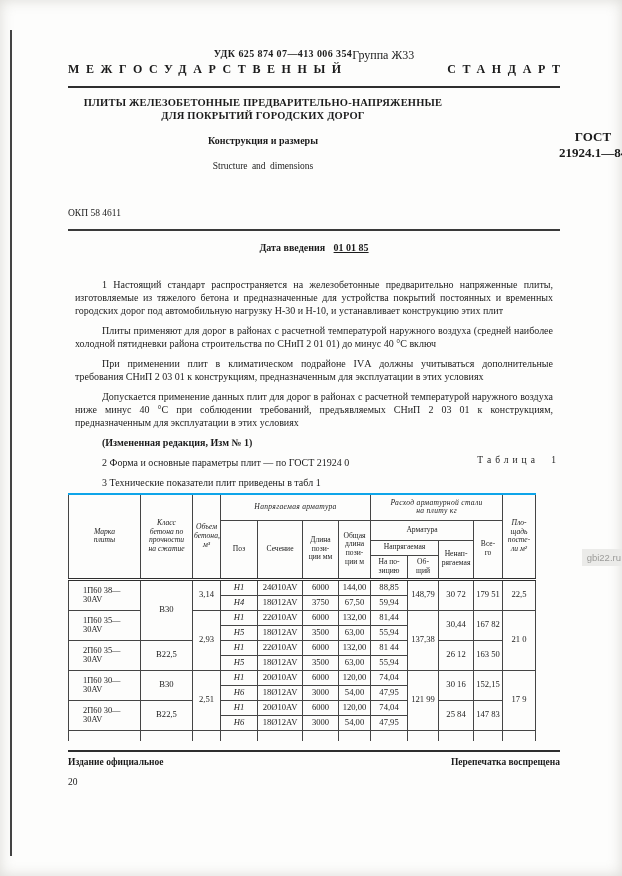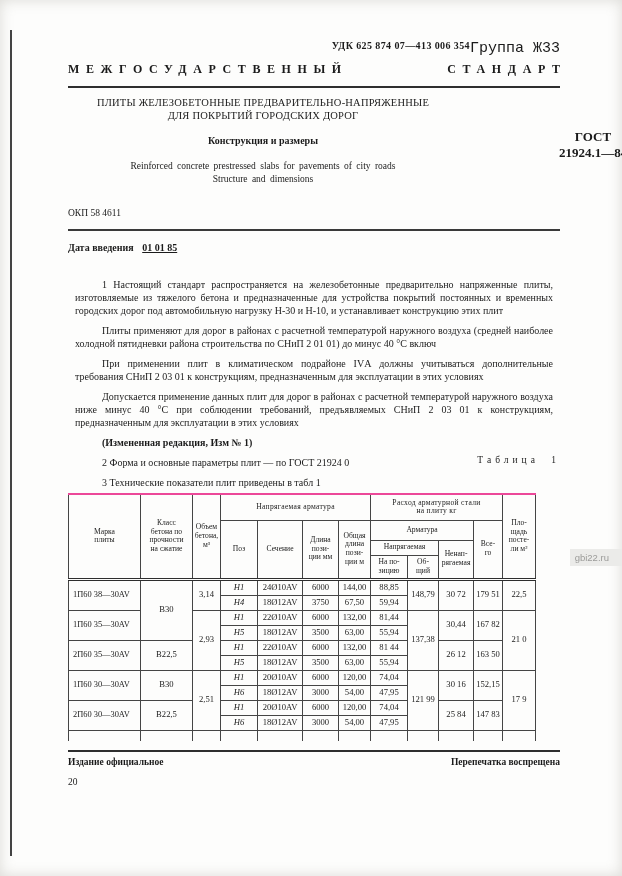--- a/index.html
+++ b/index.html
@@ -6,70 +6,70 @@
   .page{
     position:relative;width:622px;height:876px;margin:0 auto;
     background:#fdfdfc;overflow:hidden;
     font-family:"Liberation Serif","DejaVu Serif",serif;
     color:#1b1b1b;
     box-shadow:inset 0 0 14px rgba(120,115,105,.25);
   }
   .scanline{position:absolute;left:10px;top:30px;width:2px;height:826px;background:#222;opacity:.85;}
   .content{position:absolute;left:68px;top:0;width:492px;}
 
-  .udk-row{position:absolute;top:40px;left:0;width:100%;display:flex;justify-content:flex-end;font-size:10px;}
+  .udk-row{position:absolute;top:48px;left:0;width:100%;display:flex;justify-content:center;font-size:10px;}
   .udk{font-weight:bold;letter-spacing:.4px;}
-  .grp{font-size:15px;font-family:Liberation Mono, monospace;}
+  .grp{font-size:12px;}
 
   .std-name{position:absolute;top:62px;left:0;width:100%;display:flex;justify-content:space-between;
     font-weight:bold;font-size:12px;}
   .std-name span{letter-spacing:.55em;white-space:nowrap;}
   .std-name span:last-child{margin-right:-.55em;}
 
   .rule1{position:absolute;top:86px;left:0;width:100%;height:2px;background:#2e2e2e;}
   .rule2{position:absolute;top:229px;left:0;width:100%;height:2px;background:#3a3a3a;}
   .rule3{position:absolute;top:750px;left:0;width:100%;height:2px;background:#2e2e2e;}
 
   .left-col{position:absolute;top:96px;left:0;width:390px;text-align:center;}
-  .title{font-weight:normal;font-size:10.5px;line-height:13px;letter-spacing:.2px;}
+  .title{font-weight:bold;font-size:10.5px;line-height:13px;letter-spacing:.2px;}
   .subtitle{font-weight:bold;font-size:10px;margin-top:13px;font-family:Liberation Serif, serif;}
   .title-en{font-size:9.5px;line-height:13px;margin-top:14px;word-spacing:2px;}
 
   .gost{position:absolute;top:129px;left:480px;width:90px;text-align:center;
     font-weight:bold;font-size:13px;line-height:16px;}
 
   .okp{position:absolute;top:208px;left:0;font-size:9.5px;}
 
-  .date-row{position:absolute;top:242px;left:0;width:100%;text-align:left;font-size:10px;font-weight:bold;}
+  .date-row{position:absolute;top:242px;left:0;width:100%;text-align:center;font-size:10px;font-weight:bold;}
   .date-val{text-decoration:underline;margin-left:6px;}
 
   .paras{position:absolute;top:271px;left:0;width:100%;}
   .paras p{margin:7px;font-size:10px;line-height:13px;text-align:justify;text-indent:27px;}
   .paras p.b{font-weight:bold;text-align:left;}
 
   .tcap{position:absolute;top:455px;left:0;width:100%;text-align:right;
     font-size:9.5px;letter-spacing:4px;word-spacing:6px;}
 
   table.gt{position:absolute;top:493px;left:0;border-collapse:collapse;table-layout:fixed;width:467px;}
   .gt th,.gt td{border:1px solid #454545;padding:0 1px;vertical-align:middle;text-align:center;overflow:hidden;}
   .gt th{font-weight:normal;font-size:7.6px;line-height:8.6px;white-space:pre-line;}
   .gt td{font-size:8.6px;line-height:9.5px;height:14px;}
-  .gt thead tr.ra th{border-top:2px solid #ec4899;}
+  .gt thead tr.ra th{border-top:2px solid #0ea5e9;font-style:italic;}
   .gt thead th.hb{border-bottom:3px double #2e2e2e;}
-  .gt td.mark{text-align:left;padding-left:4px;font-size:8.4px;}
+  .gt td.mark{text-align:left;padding-left:14px;font-size:8.4px;}
   .gt td.pos{font-style:italic;}
   .gt tr.stub td{border-bottom:none;border-top:1px solid #454545;height:10px;}
   .gt thead tr.ra th.gw{letter-spacing:.3px;}
 
   .footer{position:absolute;top:757px;left:0;width:100%;display:flex;justify-content:space-between;
     font-size:9.5px;font-weight:bold;}
   .pageno{position:absolute;top:777px;left:0;width:100%;text-align:left;font-size:9.5px;}
 
   .watermark{position:absolute;top:549px;right:0;background:#ebebe9;color:#9b9b99;
-    font-family:"Liberation Sans","DejaVu Sans",sans-serif;font-size:9.5px;padding:3px 13px 3px 5px;}
+    font-family:"Liberation Sans","DejaVu Sans",sans-serif;font-size:9.5px;padding:3px 1px 3px 5px;}
 </style>
 </head>
 <body>
 
 <div class="page">
   <div class="scanline"></div>
 
   <div class="content">
 
     <div class="udk-row">
@@ -82,21 +82,20 @@
       <span>СТАНДАРТ</span>
     </div>
 
     <div class="rule1"></div>
 
     <div class="left-col">
       <div class="title">ПЛИТЫ ЖЕЛЕЗОБЕТОННЫЕ ПРЕДВАРИТЕЛЬНО-НАПРЯЖЕННЫЕ</div>
       <div class="title">ДЛЯ ПОКРЫТИЙ ГОРОДСКИХ ДОРОГ</div>
       <div class="subtitle">Конструкция и размеры</div>
       <div class="title-en">
-        <div>Reinforced concrete prestressed slabs for pavements of city roads</div>
         <div>Structure and dimensions</div>
       </div>
     </div>
 
     <div class="gost">
       <div>ГОСТ</div>
       <div>21924.1—84</div>
     </div>
 
     <div class="okp">ОКП 58 4611</div>

